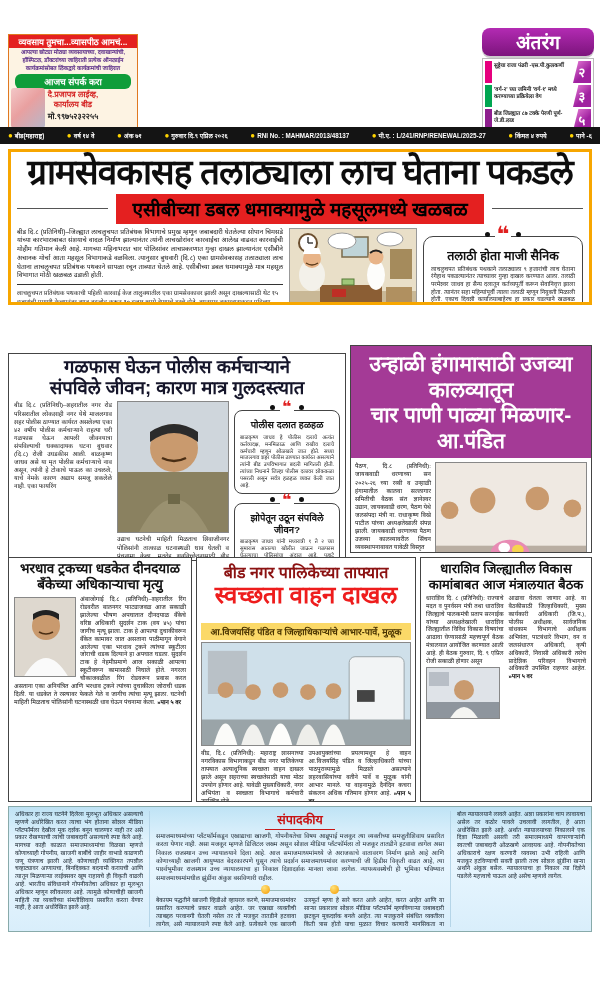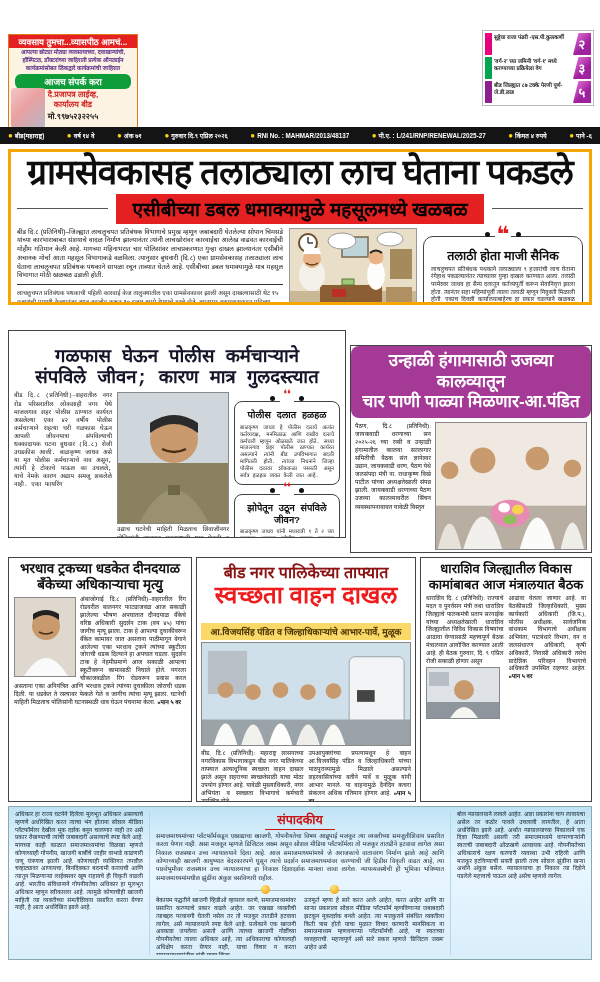--- a/index.html
+++ b/index.html
@@ -50,34 +50,34 @@
   .cartoon{width:128px;height:96px;border:1px solid #999;overflow:hidden;flex:none;}
   .quotebox{width:160px;flex:none;border:1.5px solid #444;border-radius:10px;padding:10px 7px 5px;position:relative;margin-top:8px;height:88px;}
   .qdeco{position:absolute;top:-9px;left:0;width:100%;display:flex;align-items:center;justify-content:center;gap:5px;}
   .qdeco .dt{width:5px;height:5px;border-radius:50%;background:#111;}
   .qdeco .qm{color:var(--c-quote_red);font-size:22px;font-weight:900;line-height:.6;background:#fff;padding:0 2px;}
   .qtitle{text-align:center;font-size:12.5px;font-weight:900;color:#111;}
   .qbody{font-size:5.9px;line-height:1.3;text-align:justify;color:#222;margin-top:2px;}
 
   
   .box{border:1.2px solid #444;background:#fff;position:absolute;overflow:hidden;}
-  .police{left:8px;top:330px;width:338px;height:208px;padding:17px 5px;font-family:Liberation Mono, monospace;}
+  .police{left:8px;top:353px;width:338px;height:208px;padding:3px 5px;}
   .police-h{text-align:center;font-size:18.5px;font-weight:900;color:#15152a;line-height:1.12;}
   .police-cols{display:flex;gap:5px;margin-top:3px;}
   .pcol{font-size:6.2px;line-height:1.3;text-align:justify;color:#111;}
   .pcol.c1{width:102px;}
   .pcol.c2{width:112px;flex:none;}
   .photo{background:linear-gradient(180deg,#cfd8df 0%,#aab6bf 100%);border:1px solid #888;position:relative;overflow:hidden;}
   .officer{width:112px;height:132px;}
   .pcol.c3{width:106px;flex:none;}
   .mini-quote{border:1.3px solid #444;border-radius:8px;padding:8px 5px 4px;position:relative;margin-top:9px;}
   .mini-quote .qtitle{font-size:9.5px;}
   .mini-quote .qbody{font-size:5.3px;}
   .canal{left:350px;top:345px;width:242px;height:208px;padding:0;}
-  .canal-h{background:var(--c-magenta);color:#fff;text-align:center;font-weight:900;font-size:17px;line-height:1.22;padding:5px 2px;border-radius:8px;}
+  .canal-h{background:var(--c-magenta);color:#fff;text-align:center;font-weight:900;font-size:21px;line-height:1.22;padding:5px 2px;}
   .canal-cols{display:flex;gap:4px;padding:4px;}
   .canal-body{width:76px;font-size:6.1px;line-height:1.32;text-align:justify;color:#111;}
   .canal-photo{flex:1;height:128px;background:linear-gradient(180deg,#efe9e2 0%,#d8cfc4 55%,#b9aea2 100%);}
 
   
   .truck{left:8px;top:557px;width:184px;height:245px;padding:3px 5px;}
   .truck-h{text-align:center;font-size:13.5px;font-weight:900;color:#111;line-height:1.15;}
   .truck-body{font-size:6.1px;line-height:1.3;text-align:justify;color:#111;margin-top:3px;}
   .man-photo{float:left;width:62px;height:80px;margin:2px 4px 2px 0;background:linear-gradient(180deg,#e7e2da,#c5beb2);}
   .sanit{left:196px;top:557px;width:220px;height:245px;padding:3px 4px;}
@@ -87,21 +87,21 @@
   .sanit-photo{width:100%;height:104px;margin-top:2px;background:linear-gradient(180deg,#cfe0ea 0%,#b9c6ce 40%,#9aa4a8 100%);}
   .sanit-cols{display:flex;gap:5px;margin-top:3px;}
   .sanit-cols div{flex:1;font-size:6.1px;line-height:1.3;text-align:justify;color:#111;}
   .dhara{left:420px;top:557px;width:172px;height:245px;padding:3px 5px;}
   .dhara-h{text-align:center;font-size:13px;font-weight:900;color:#111;line-height:1.2;}
   .dhara-cols{display:flex;gap:5px;margin-top:3px;}
   .dhara-cols .dc{flex:1;font-size:6px;line-height:1.3;text-align:justify;color:#111;}
   .meet-photo{width:74px;height:52px;margin-top:2px;background:linear-gradient(180deg,#dfe3e8,#8e959d);}
 
   
-  .editorial{position:absolute;left:8px;top:806px;width:584px;height:154px;border:1.2px solid #8aa;background:linear-gradient(180deg,var(--c-edit_blue) 0%,#eaf7ff 35%,#d9eefb 100%);display:flex;gap:6px;padding:4px 6px;}
+  .editorial{position:absolute;left:8px;top:806px;width:584px;height:126px;border:1.2px solid #8aa;background:linear-gradient(180deg,var(--c-edit_blue) 0%,#eaf7ff 35%,#d9eefb 100%);display:flex;gap:6px;padding:4px 6px;}
   .ed-side{width:128px;font-size:5.9px;line-height:1.32;text-align:justify;color:#15202b;overflow:hidden;}
   .ed-center{flex:1;border-left:1px solid #b5d5e8;border-right:1px solid #b5d5e8;padding:0 6px;overflow:hidden;}
   .ed-label{text-align:center;font-size:12.5px;font-weight:900;color:#c81414;}
   .ed-label-rule{width:70px;border-top:1.5px solid #c81414;margin:1px auto 1px;}
   .ed-h{text-align:center;font-size:21px;font-weight:900;color:var(--c-bright_red);letter-spacing:-.5px;}
   .ed-intro{font-size:6.2px;line-height:1.35;text-align:justify;color:#15202b;margin-top:2px;}
   .ed-div{display:flex;align-items:center;justify-content:center;gap:60px;margin:3px 0;position:relative;}
   .ed-div .line{position:absolute;left:15%;right:15%;top:50%;border-top:1px solid #9bb;}
   .ed-div .ball{width:9px;height:9px;border-radius:50%;background:radial-gradient(circle at 35% 30%,#ffe27a,#f59a00);z-index:1;}
   .ed-cols{display:flex;gap:8px;}
@@ -122,20 +122,21 @@
       <span>ऑनलाईन कार्यक्रमांसोबत लिंकद्वारे कार्यक्रमांची जाहिरात</span>
     </div>
     <div class="cta">आजच संपर्क करा</div>
     <div class="org"><span>दै.प्रजापत्र लाईव्ह,</span><br><span>कार्यालय बीड</span></div>
     <div class="phone">मो.९९७५२३२२५५</div>
     <div class="phone-img"></div>
   </div>
 
 
   <div class="antarang">
+    <div class="head">अंतरंग</div>
     <div class="list">
       <div class="a-item">
         <div class="bar" style="background:#e6007e"></div>
         <div class="txt">सुट्टेचा राजा पंढरी -एस.पी.कुलकर्णी</div>
         <div class="pg">२</div>
       </div>
       <div class="a-item">
         <div class="bar" style="background:#00a651"></div>
         <div class="txt">'वर्ग-२' च्या जमिनी 'वर्ग-१' मध्ये करण्याच्या प्रक्रियेला वेग</div>
         <div class="pg">३</div>

